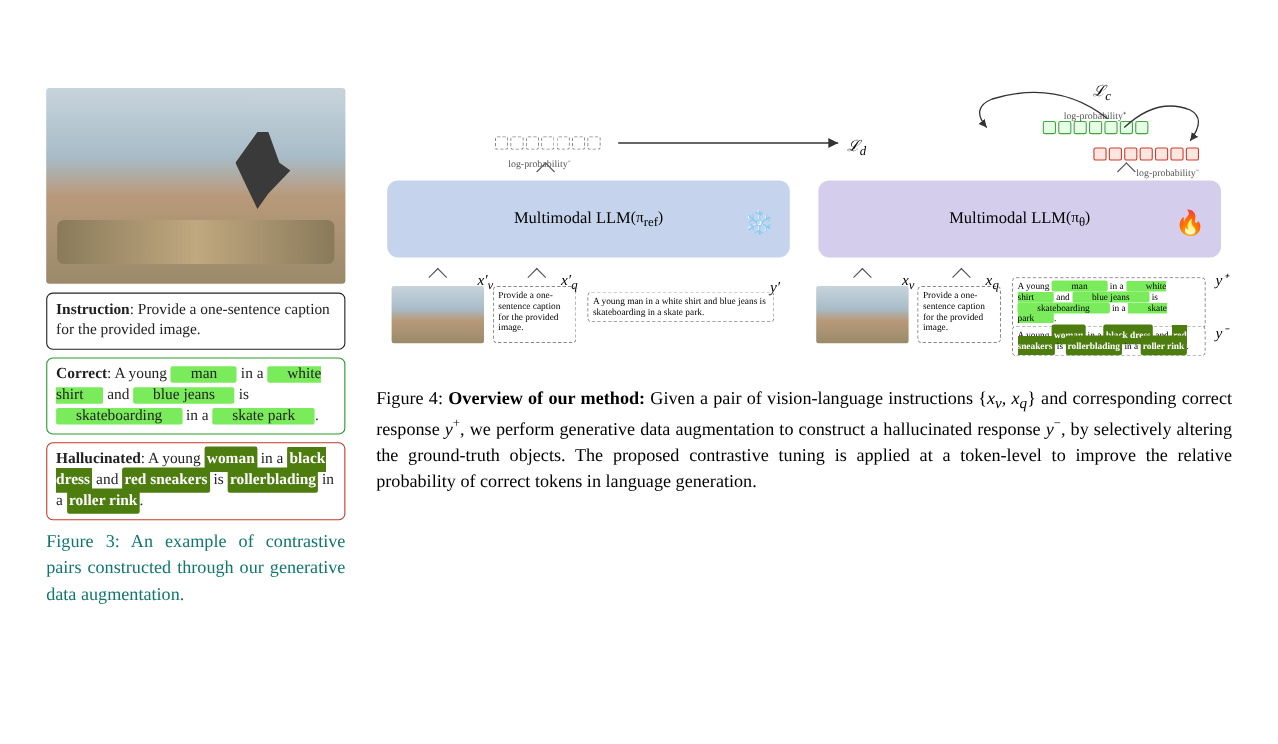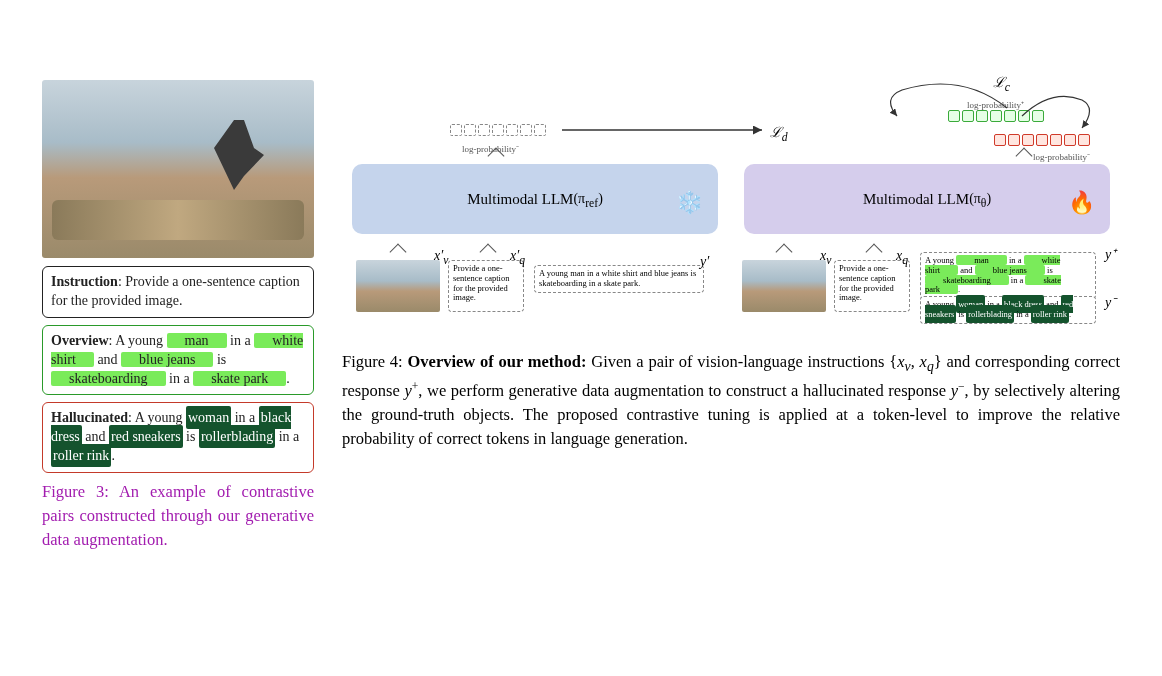--- a/index.html
+++ b/index.html
@@ -55,25 +55,25 @@
     border-radius: 6px;
     padding: 6px 8px;
     margin-bottom: 7px;
     font-size: 14px;
     line-height: 1.35;
     color: #222;
   }
   .box.correct { border-color: #2a9a2a; }
   .box.halluc { border-color: #c43a2a; }
   .hl-g { background: #7aeb5a; padding: 0 18px; border-radius: 2px; }
-  .hl-r { background: #14532d; color: #fff; padding: 4px 2px; border-radius: 2px; }
+  .hl-r { background: #4d7c0f; color: #fff; padding: 4px 2px; border-radius: 2px; font-weight: bold; }
   .caption {
     font-size: 16.5px;
     line-height: 1.45;
-    color: #a21caf;
+    color: #0f766e;
     margin-top: 4px;
     text-align: justify;
     text-align-last: left;
   }
   
   .diagram {
     position: relative;
     width: 100%;
     height: 260px;
     margin-bottom: 10px;
@@ -170,21 +170,21 @@
 <div class="container">
 
   <div class="left-col">
     <div class="photo"></div>
 
     <div class="box">
       <span class="bold">Instruction</span><span>: Provide a one-sentence caption for the provided image.</span>
     </div>
 
     <div class="box correct">
-      <span class="bold">Overview</span><span>: A young </span><span class="hl-g">man</span><span> in a </span><span class="hl-g">white shirt</span><span> and </span><span class="hl-g">blue jeans</span><span> is </span><span class="hl-g">skateboarding</span><span> in a </span><span class="hl-g">skate park</span><span>.</span>
+      <span class="bold">Correct</span><span>: A young </span><span class="hl-g">man</span><span> in a </span><span class="hl-g">white shirt</span><span> and </span><span class="hl-g">blue jeans</span><span> is </span><span class="hl-g">skateboarding</span><span> in a </span><span class="hl-g">skate park</span><span>.</span>
     </div>
 
     <div class="box halluc">
       <span class="bold">Hallucinated</span><span>: A young </span><span class="hl-r">woman</span><span> in a </span><span class="hl-r">black dress</span><span> and </span><span class="hl-r">red sneakers</span><span> is </span><span class="hl-r">rollerblading</span><span> in a </span><span class="hl-r">roller rink</span><span>.</span>
     </div>
 
     <div class="caption">Figure 3: An example of contrastive pairs constructed through our generative data augmentation.</div>
   </div>
 
   <div class="right-col">

